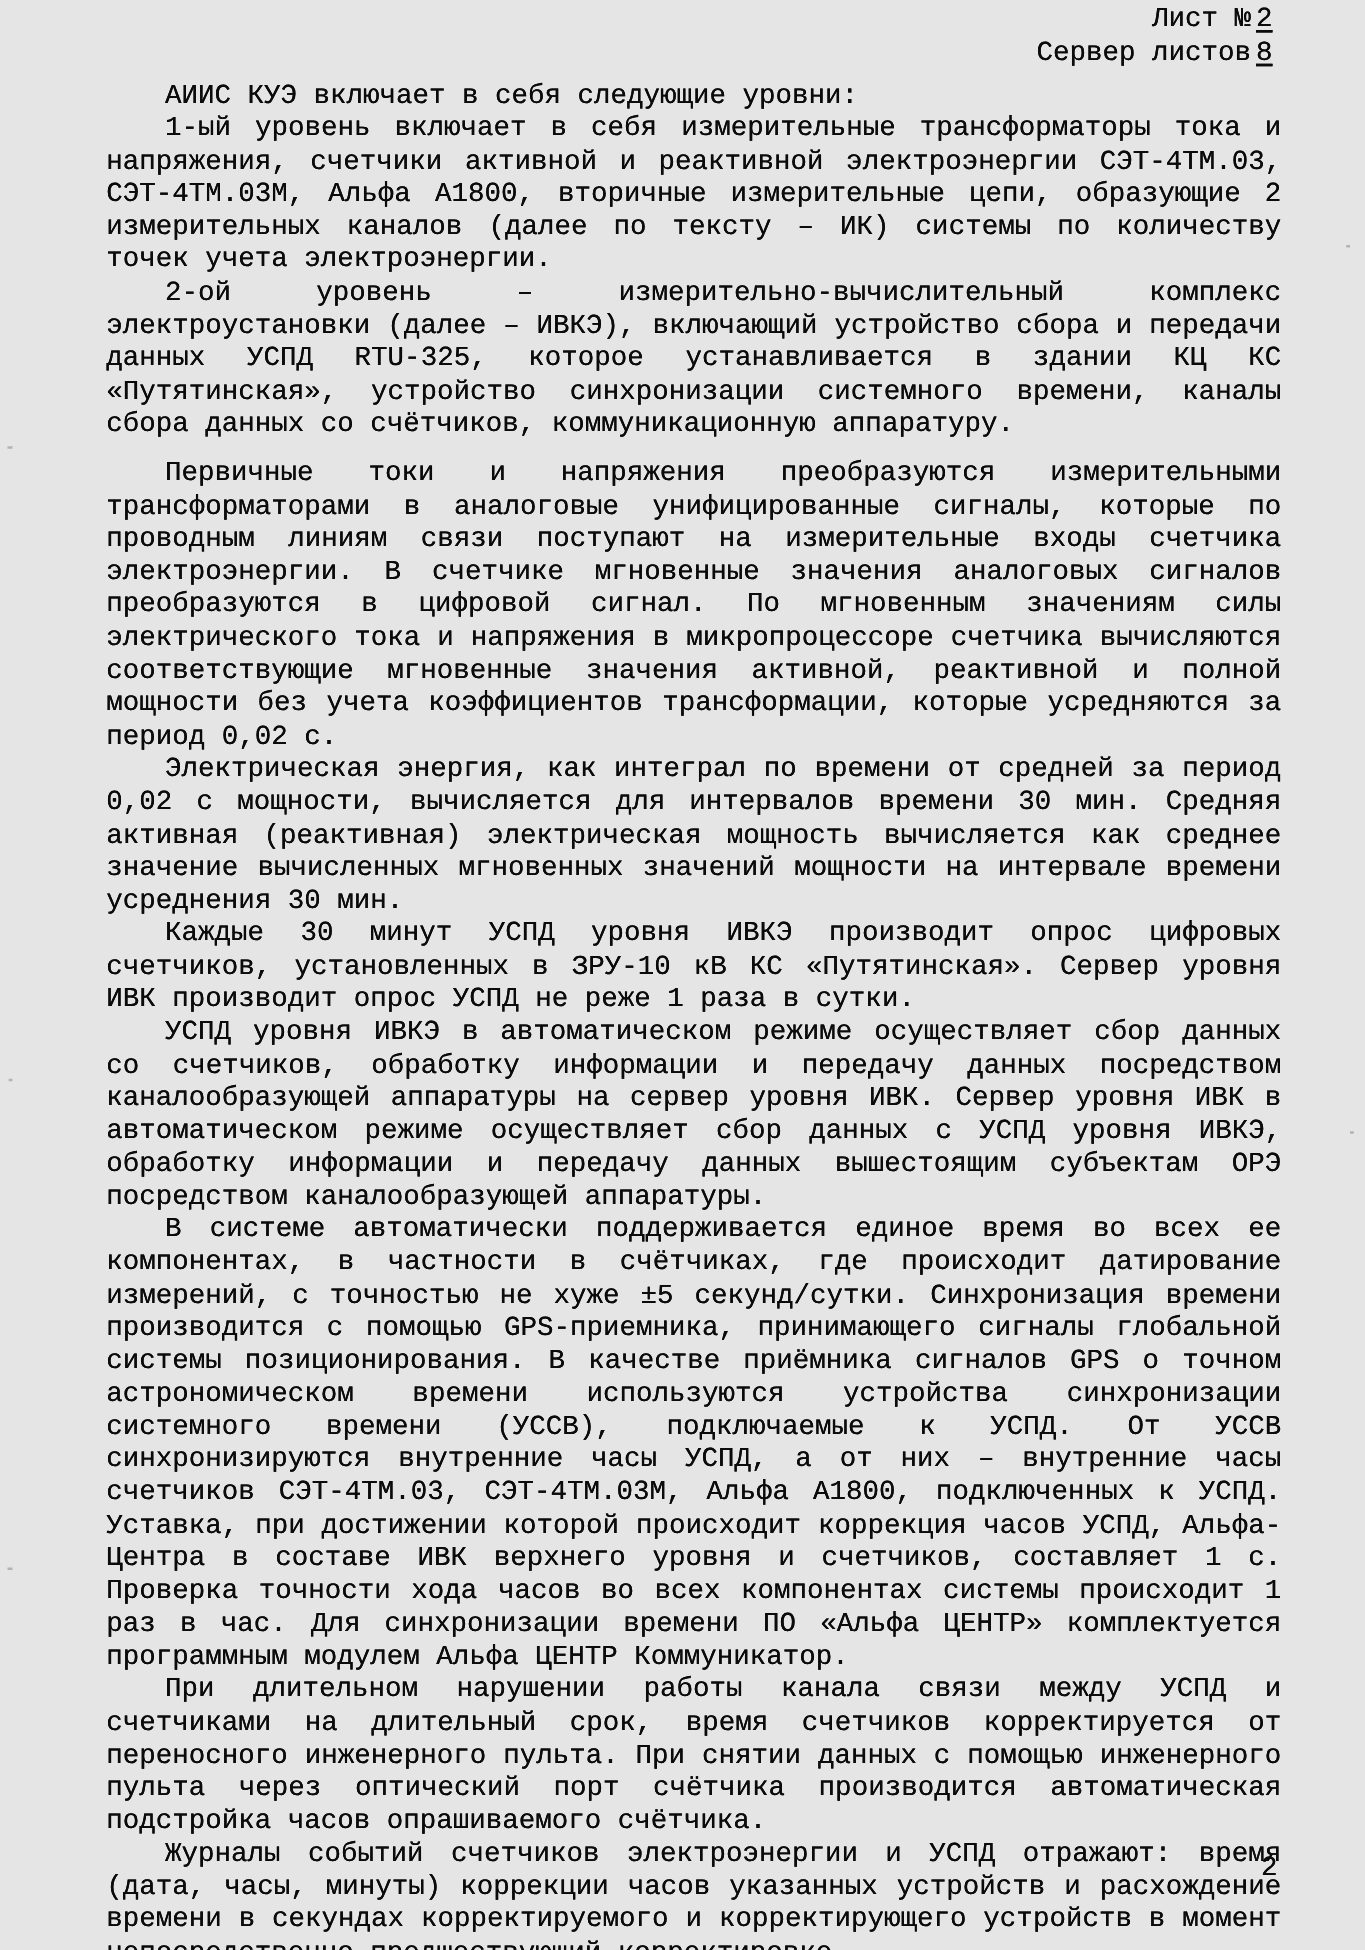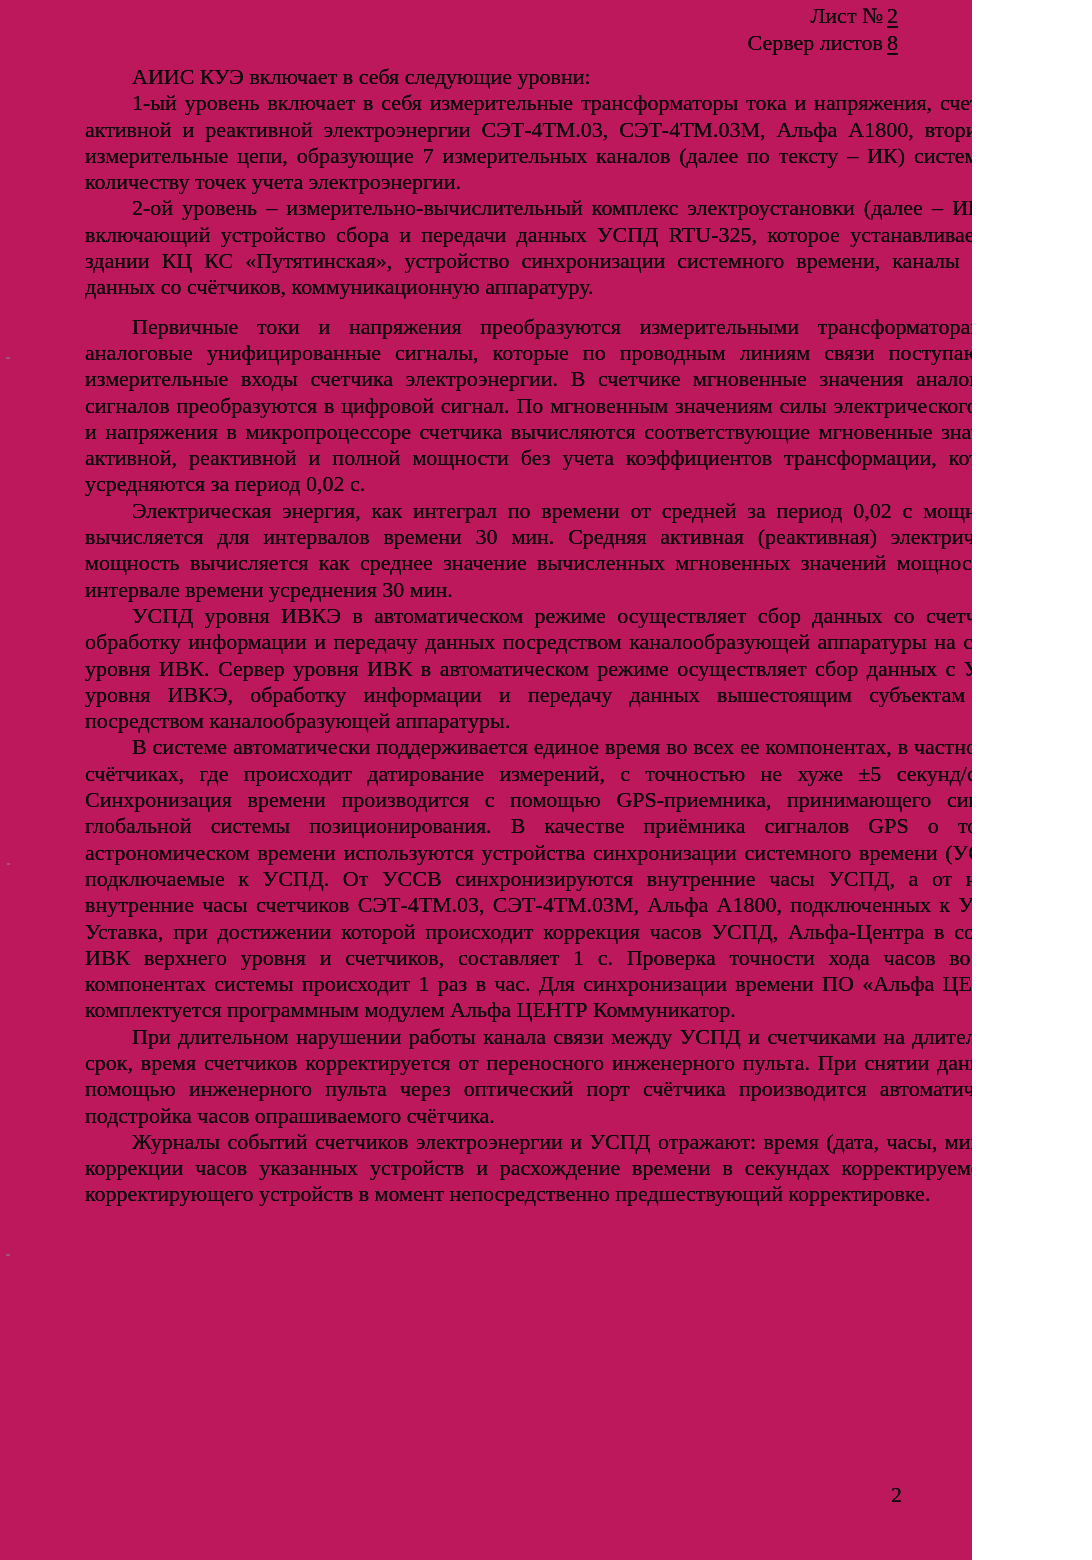--- a/index.html
+++ b/index.html
@@ -2,25 +2,25 @@
 <html lang="ru"><head>
 <meta charset="utf-8">
 <style>
   html, body {
     margin: 0;
     padding: 0;
     background: #ffffff;
   }
   .page {
     position: relative;
-    width: 972px;
+    width: 1092px;
     height: 1560px;
-    background: #be185d;
+    background: #e5e5e5;
     color: #0b0b0b;
-    font-family: Liberation Serif, serif;
+    font-family: Liberation Mono, monospace;
     overflow: hidden;
   }
   .header {
     position: absolute;
     top: 2px;
     right: 74px;
     text-align: right;
     font-size: 22px;
     line-height: 27px;
     white-space: nowrap;
@@ -66,24 +66,25 @@
 
 <div class="page">
 
   <div class="header">
     <div><span>Лист №</span><span class="num">2</span></div>
     <div><span>Сервер листов</span><span class="num">8</span></div>
   </div>
 
   <div class="doc-body">
     <p>АИИС КУЭ включает в себя следующие уровни:</p>
-    <p>1-ый уровень включает в себя измерительные трансформаторы тока и напряжения, счетчики активной и реактивной электроэнергии СЭТ-4ТМ.03, СЭТ-4ТМ.03М, Альфа А1800, вторичные измерительные цепи, образующие 7 измерительных каналов (далее по тексту – ИК) системы по количеству точек учета электроэнергии.</p>
+    <p>1-ый уровень включает в себя измерительные трансформаторы тока и напряжения, счетчики активной и реактивной электроэнергии СЭТ-4ТМ.03, СЭТ-4ТМ.03М, Альфа А1800, вторичные измерительные цепи, образующие 2 измерительных каналов (далее по тексту – ИК) системы по количеству точек учета электроэнергии.</p>
     <p>2-ой уровень – измерительно-вычислительный комплекс электроустановки (далее – ИВКЭ), включающий устройство сбора и передачи данных УСПД RTU-325, которое устанавливается в здании КЦ КС «Путятинская», устройство синхронизации системного времени, каналы сбора данных со счётчиков, коммуникационную аппаратуру.</p>
     <p class="gap">Первичные токи и напряжения преобразуются измерительными трансформаторами в аналоговые унифицированные сигналы, которые по проводным линиям связи поступают на измерительные входы счетчика электроэнергии. В счетчике мгновенные значения аналоговых сигналов преобразуются в цифровой сигнал. По мгновенным значениям силы электрического тока и напряжения в микропроцессоре счетчика вычисляются соответствующие мгновенные значения активной, реактивной и полной мощности без учета коэффициентов трансформации, которые усредняются за период 0,02 с.</p>
     <p>Электрическая энергия, как интеграл по времени от средней за период 0,02 с мощности, вычисляется для интервалов времени 30 мин. Средняя активная (реактивная) электрическая мощность вычисляется как среднее значение вычисленных мгновенных значений мощности на интервале времени усреднения 30 мин.</p>
+    <p>Каждые 30 минут УСПД уровня ИВКЭ производит опрос цифровых счетчиков, установленных в ЗРУ-10 кВ КС «Путятинская». Сервер уровня ИВК производит опрос УСПД не реже 1 раза в сутки.</p>
     <p>УСПД уровня ИВКЭ в автоматическом режиме осуществляет сбор данных со счетчиков, обработку информации и передачу данных посредством каналообразующей аппаратуры на сервер уровня ИВК. Сервер уровня ИВК в автоматическом режиме осуществляет сбор данных с УСПД уровня ИВКЭ, обработку информации и передачу данных вышестоящим субъектам ОРЭ посредством каналообразующей аппаратуры.</p>
     <p>В системе автоматически поддерживается единое время во всех ее компонентах, в частности в счётчиках, где происходит датирование измерений, с точностью не хуже ±5 секунд/сутки. Синхронизация времени производится с помощью GPS-приемника, принимающего сигналы глобальной системы позиционирования. В качестве приёмника сигналов GPS о точном астрономическом времени используются устройства синхронизации системного времени (УССВ), подключаемые к УСПД. От УССВ синхронизируются внутренние часы УСПД, а от них – внутренние часы счетчиков СЭТ-4ТМ.03, СЭТ-4ТМ.03М, Альфа А1800, подключенных к УСПД. Уставка, при достижении которой происходит коррекция часов УСПД, Альфа-Центра в составе ИВК верхнего уровня и счетчиков, составляет 1 с. Проверка точности хода часов во всех компонентах системы происходит 1 раз в час. Для синхронизации времени ПО «Альфа ЦЕНТР» комплектуется программным модулем Альфа ЦЕНТР Коммуникатор.</p>
     <p>При длительном нарушении работы канала связи между УСПД и счетчиками на длительный срок, время счетчиков корректируется от переносного инженерного пульта. При снятии данных с помощью инженерного пульта через оптический порт счётчика производится автоматическая подстройка часов опрашиваемого счётчика.</p>
     <p>Журналы событий счетчиков электроэнергии и УСПД отражают: время (дата, часы, минуты) коррекции часов указанных устройств и расхождение времени в секундах корректируемого и корректирующего устройств в момент непосредственно предшествующий корректировке.</p>
   </div>
 
   <div class="footer">2</div>
 
   <div class="speck" style="left:6px;  top:357px;  width:4px; height:2px;"></div>
   <div class="speck" style="left:7px;  top:863px;  width:3px; height:2px;"></div>

